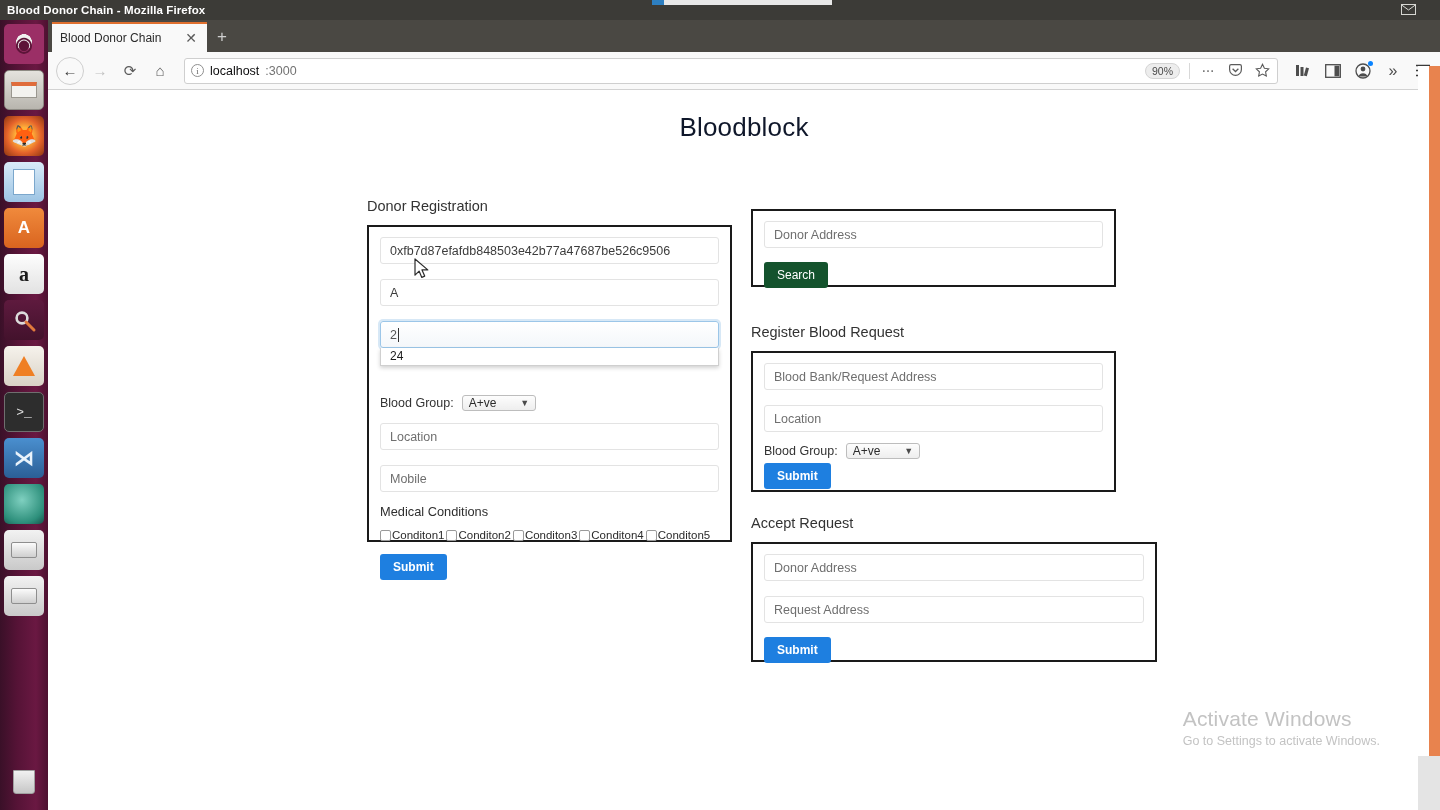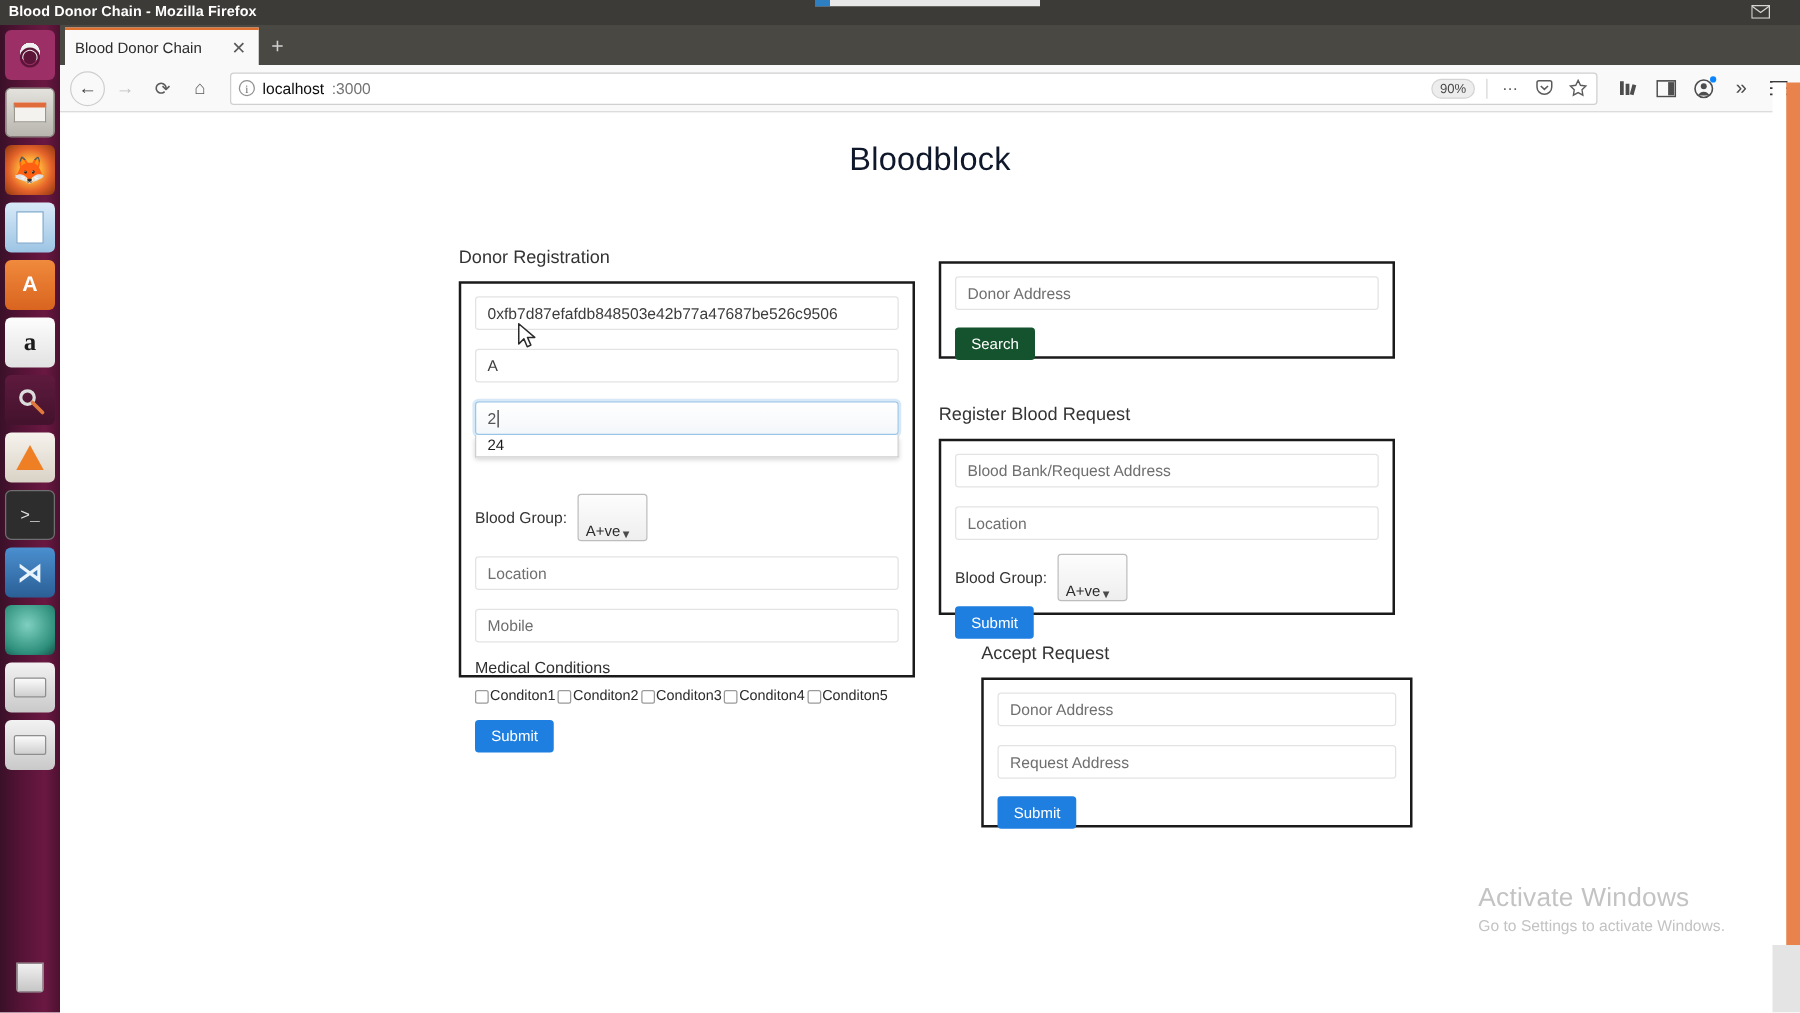--- a/index.html
+++ b/index.html
@@ -192,33 +192,33 @@
     z-index: 25;
   }
   .autolist div {
     font-size: 12px; color: #1b1b1b; padding: 1px 9px; line-height: 15px;
     font-family: "Liberation Sans", sans-serif;
   }
 
   .inline-row { display: flex; align-items: center; gap: 8px; }
   .lbl { font-size: 12.5px; color: #333; }
   .select {
-    height: 38px; min-width: 56px; border: 1px solid #bdbdbd; border-radius: 3px;
+    height: 16px; min-width: 56px; border: 1px solid #bdbdbd; border-radius: 3px;
     background: linear-gradient(#fdfdfd, #eeeeee);
     font-size: 12px; color: #2b2b2b;
-    display: inline-flex; align-items: flex-end; gap: 0; padding: 0 6px;
+    display: inline-flex; align-items: center; gap: 24px; padding: 0 6px;
   }
   .select .chev { font-size: 9px; color: #4a4a4a; }
 
   .btn {
     border: none; border-radius: 3px; color: #ffffff;
     font-size: 12px; padding: 6px 13px; display: inline-block;
     font-family: "Liberation Sans", sans-serif;
   }
-  .btn-primary { background: #1e7fe0; }
+  .btn-primary { background: #1e7fe0; font-weight: bold; }
   .btn-info { background: #14532d; }
 
   .subhead { font-size: 12.8px; color: #2f2f2f; }
   .checkrow { display: flex; align-items: center; gap: 2px; }
   .checkrow label { display: inline-flex; align-items: center; font-size: 11.5px; color: #2b2b2b; }
   .cbox {
     width: 11px; height: 11px; border: 1px solid #9a9a9a; border-radius: 2px;
     background: #fff; display: inline-block; margin-right: 1px;
   }
 
@@ -508,21 +508,21 @@
             <span class="select">
               <span>A+ve</span>
               <span class="chev">▼</span>
             </span>
           </div>
           <div style="height:4px;"></div>
           <span class="btn btn-primary">Submit</span>
         </div>
       </div>
 
-      <div style="position:absolute; left:703px; top:425px; width:345px;margin-left:34px;">
+      <div style="position:absolute; left:703px; top:425px; width:406px;">
         <div class="sec-head">Accept Request</div>
         <div class="panel" style="margin-top:11px; height:120px;">
           <div class="field">Donor Address</div>
           <div class="gap-14"></div>
           <div class="field">Request Address</div>
           <div style="height:14px;"></div>
           <span class="btn btn-primary">Submit</span>
         </div>
       </div>
 

